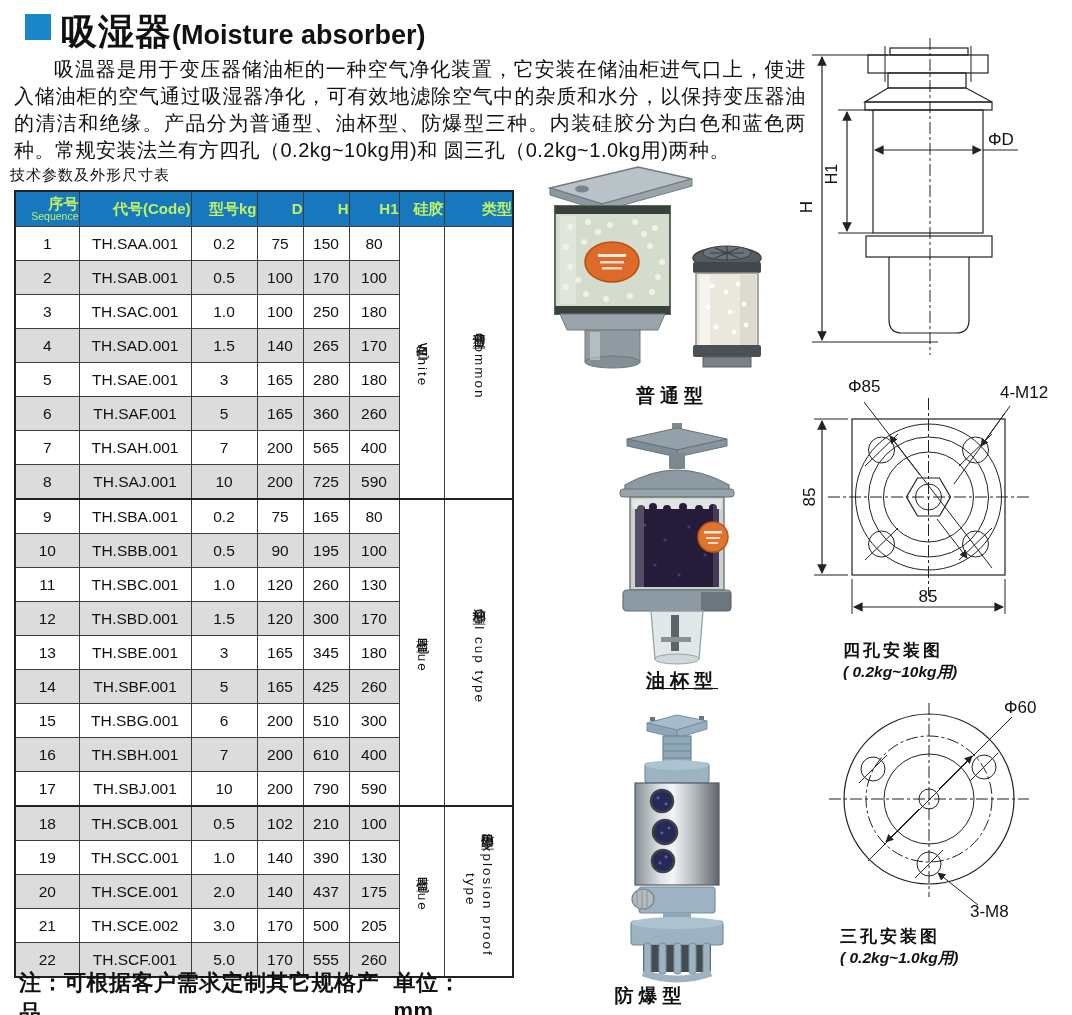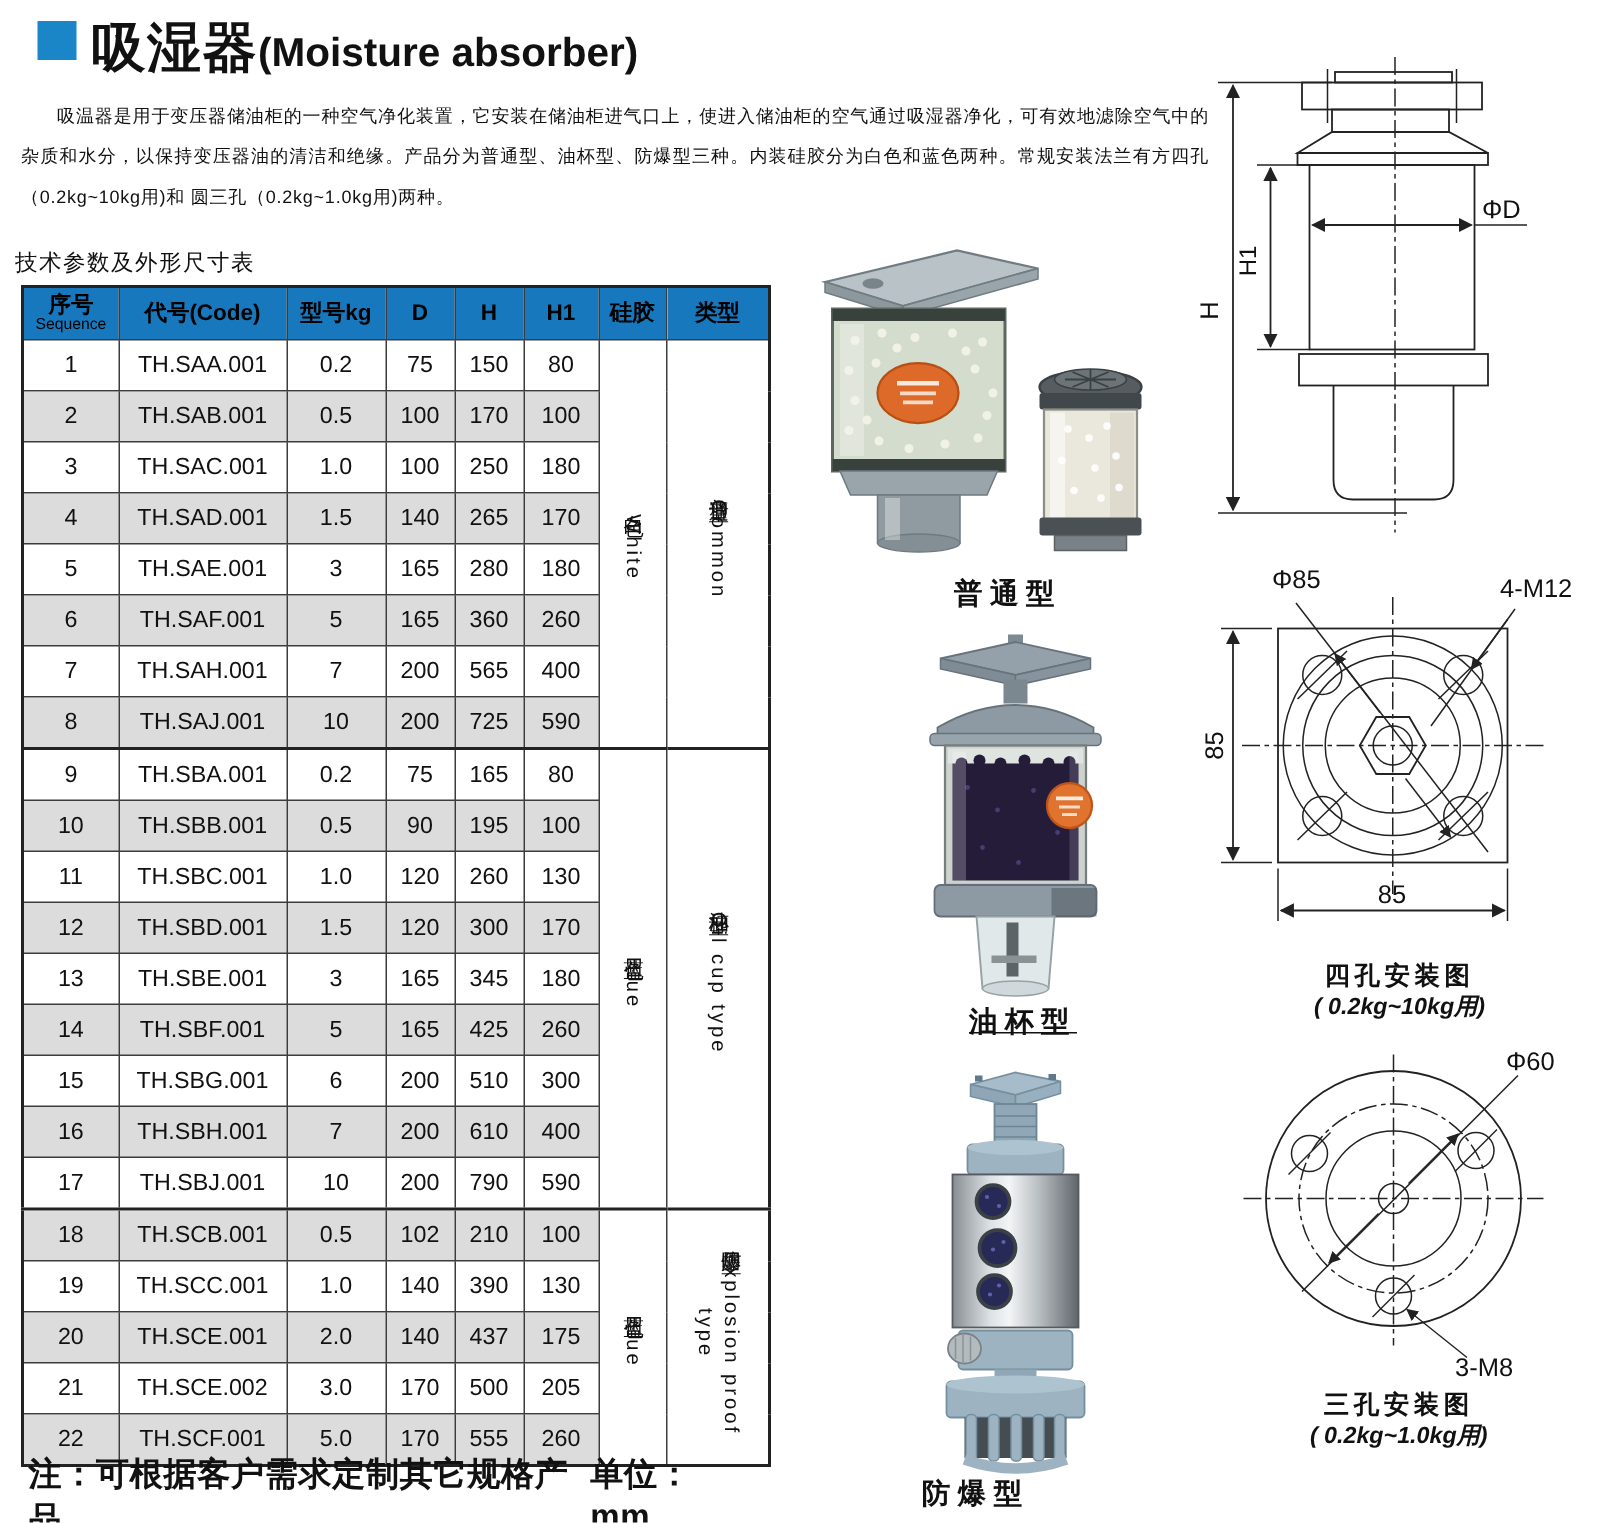--- a/index.html
+++ b/index.html
@@ -5,44 +5,44 @@
   html,body{margin:0;padding:0;background:#fff;}
   body{width:1072px;height:1015px;position:relative;font-family:"Liberation Sans",sans-serif;color:#111;overflow:hidden;}
   .abs{position:absolute;}
 
   
   .titlebar{left:14px;top:8px;display:flex;align-items:flex-start;padding-left:11px;}
   .bluesq{width:26px;height:26px;background:#1a86c8;margin-top:6px;margin-right:10px;}
   .t-zh{font-size:36px;font-weight:bold;letter-spacing:1px;}
   .t-en{font-size:27px;font-weight:bold;}
 
-  .intro{left:14px;top:52px;width:792px;font-size:12px;line-height:27px;text-indent:2em;text-align:justify;letter-spacing:0.5px;}
+  .intro{left:14px;top:36px;width:792px;font-size:20px;line-height:27px;text-indent:2em;text-align:justify;letter-spacing:0.5px;}
 
   .tbl-label{left:10px;top:166px;font-size:15px;letter-spacing:1px;}
 
   
   table.spec{left:14px;top:190px;position:absolute;border-collapse:collapse;table-layout:fixed;background:#fff;}
   table.spec td,table.spec th{border:1px solid #3c3c3c;text-align:center;vertical-align:middle;padding:0;overflow:hidden;}
   table.spec{border:2px solid #222;}
-  table.spec th{background:#1878be;color:#000000;font-weight:bold;height:34px;font-size:15px;line-height:1.05;}
+  table.spec th{background:#1878be;color:#bef264;font-weight:bold;height:34px;font-size:15px;line-height:1.05;text-align:right;}
   th .sub{display:block;font-size:10.5px;font-weight:normal;}
   table.spec td{height:33px;font-size:15.5px;}
   td.code{font-size:14.5px;}
   tbody tr:nth-child(even) td{background:#dcdcdc;}
   tbody tr:nth-child(9) td,tbody tr:nth-child(18) td{border-top:2px solid #222;}
   td.gcell{background:#fff !important;text-align:center;vertical-align:middle;}
   .vtext{writing-mode:vertical-rl;text-orientation:mixed;display:inline-block;font-size:13.5px;letter-spacing:2px;line-height:1.25;max-height:100%;}
   .vtext.wrap{height:160px;}
 
   .note-row{left:19px;top:968px;width:484px;display:flex;font-size:22px;font-weight:bold;letter-spacing:0.5px;}
   .note-row .unit{margin-left:auto;margin-right:10px;}
 
   
   .caption{font-size:19px;letter-spacing:5px;font-weight:600;text-align:center;}
-  .dcap{font-size:17px;letter-spacing:3px;font-weight:600;text-align:center;line-height:1.3;}
+  .dcap{font-size:17px;letter-spacing:3px;font-weight:600;text-align:left;line-height:1.3;}
   .dcap .sub2{display:block;font-size:15.5px;letter-spacing:0;font-weight:600;font-style:italic;}
 
   svg{display:block;}
   svg text{font-family:"Liberation Sans",sans-serif;fill:#111;}
   .dim{stroke:#222;stroke-width:1.2;fill:none;}
   .thin{stroke:#222;stroke-width:1;fill:none;}
   .cl{stroke:#222;stroke-width:1;fill:none;stroke-dasharray:12 3 3 3;}
 </style>
 </head>
 <body>

